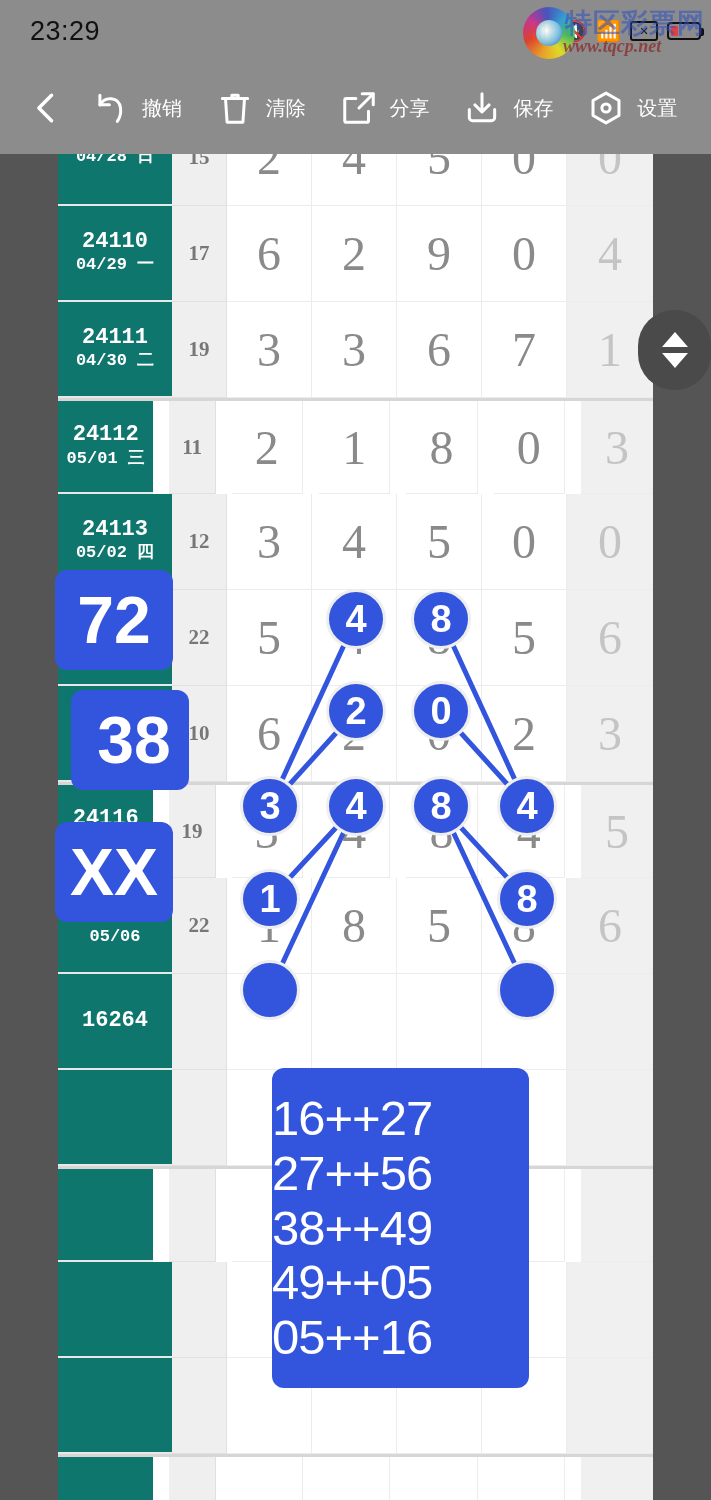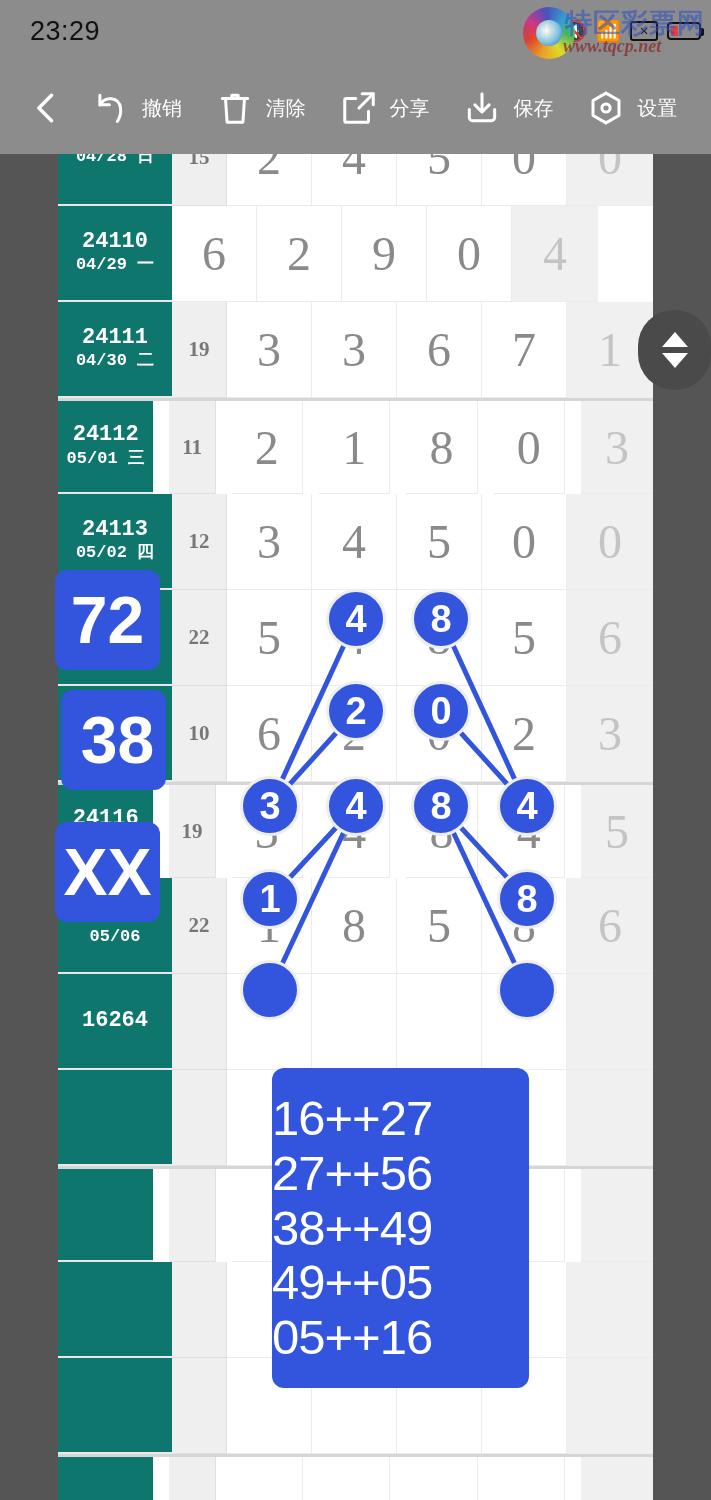--- a/index.html
+++ b/index.html
@@ -116,21 +116,21 @@
     transform:translate(-50%,-50%);
   }
   .marker.blank{ font-size:0; }
 
   .bluebox{
     position:absolute; background:#3355dd; border-radius:12px;
     display:flex; align-items:center; justify-content:center;
     color:#fff; font-family:"Liberation Sans", sans-serif;
     font-weight:bold; line-height:1;
   }
-  .bluebox.tag{ width:105px; height:100px; font-size:66px; }
+  .bluebox.tag{ width:118px; height:100px; font-size:66px; }
 
   .notebox{
     position:absolute; left:272px; top:1068px; width:257px; height:320px;
     background:#3355dd; border-radius:12px;
     display:flex; flex-direction:column; justify-content:center;
     padding:4px 0;
   }
   .noteline{
     color:#fff; font-family:"Liberation Sans", sans-serif;
     font-size:49px; line-height:1.12; letter-spacing:-1px; white-space:nowrap;
@@ -236,20 +236,21 @@
         <div class="cell-d">4</div>
         <div class="cell-d">5</div>
         <div class="cell-d">0</div>
         <div class="cell-d special">0</div>
       </div>
       <div class="row">
         <div class="cell-label">
           <div class="lbl-issue">24110</div>
           <div class="lbl-date">04/29 一</div>
         </div>
+        <div class="cell-sum">17</div>
         <div class="cell-d">6</div>
         <div class="cell-d">2</div>
         <div class="cell-d">9</div>
         <div class="cell-d">0</div>
         <div class="cell-d special">4</div>
       </div>
       <div class="row">
         <div class="cell-label">
           <div class="lbl-issue">24111</div>
           <div class="lbl-date">04/30 二</div>
@@ -424,21 +425,21 @@
       <div class="marker" style="left: 441px; top: 711px;">0</div>
       <div class="marker" style="left: 270px; top: 806px;">3</div>
       <div class="marker" style="left: 356px; top: 806px;">4</div>
       <div class="marker" style="left: 441px; top: 806px;">8</div>
       <div class="marker" style="left: 527px; top: 806px;">4</div>
       <div class="marker" style="left: 270px; top: 899px;">1</div>
       <div class="marker" style="left: 527px; top: 899px;">8</div>
       <div class="marker blank" style="left: 270px; top: 990px;"></div>
       <div class="marker blank" style="left: 527px; top: 990px;"></div>
       <div class="bluebox tag" style="left: 55px; top: 570px;">72</div>
-      <div class="bluebox tag" style="left: 61px; top: 690px; padding-left: 8px;">38</div>
+      <div class="bluebox tag" style="left: 71px; top: 690px; padding-left: 8px;">38</div>
       <div class="bluebox tag" style="left: 55px; top: 822px;">XX</div>
     </div>
 
   <div class="notebox" id="notebox">
       <div class="noteline">16++27</div>
       <div class="noteline">27++56</div>
       <div class="noteline">38++49</div>
       <div class="noteline">49++05</div>
       <div class="noteline">05++16</div>
     </div>

